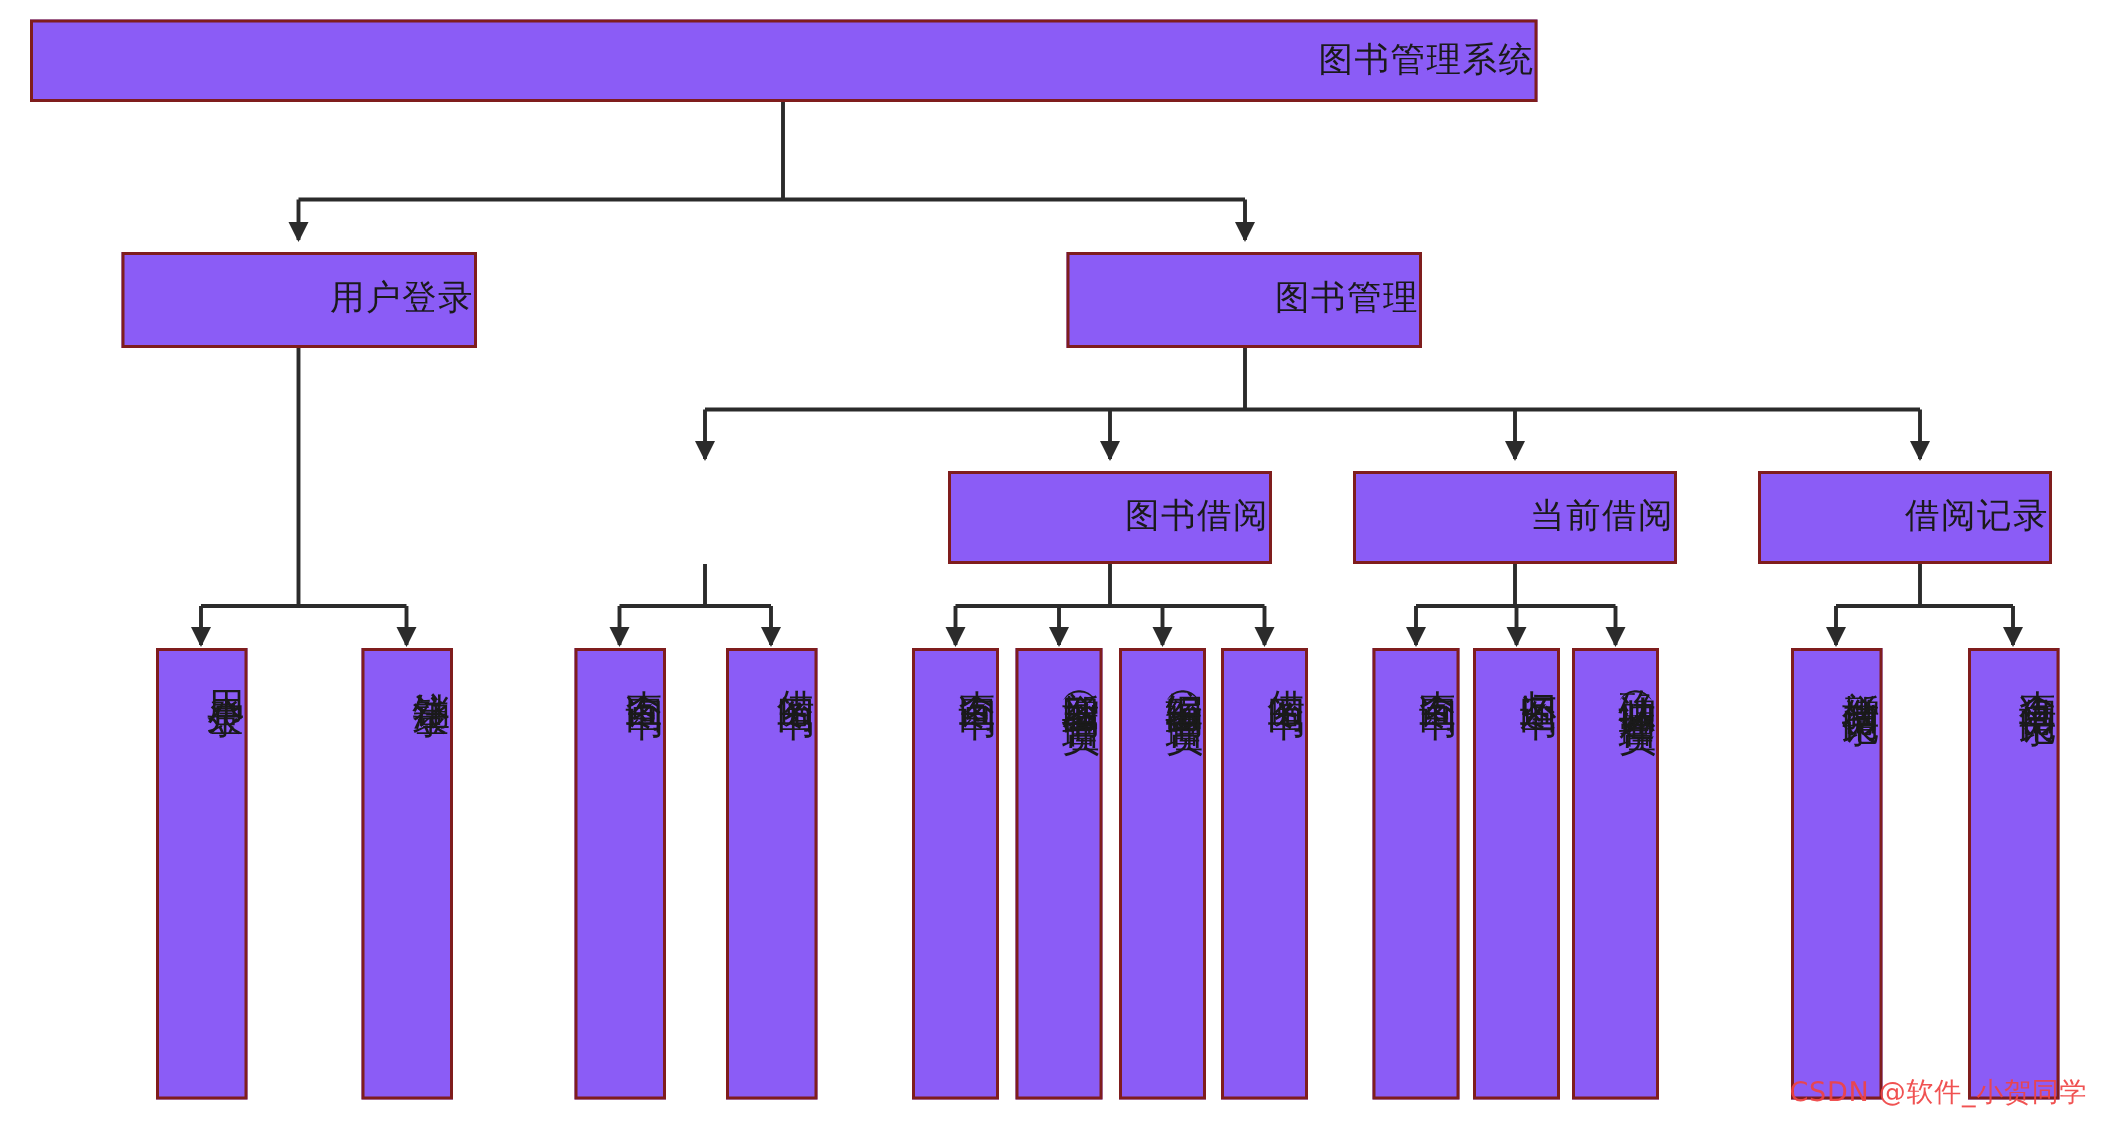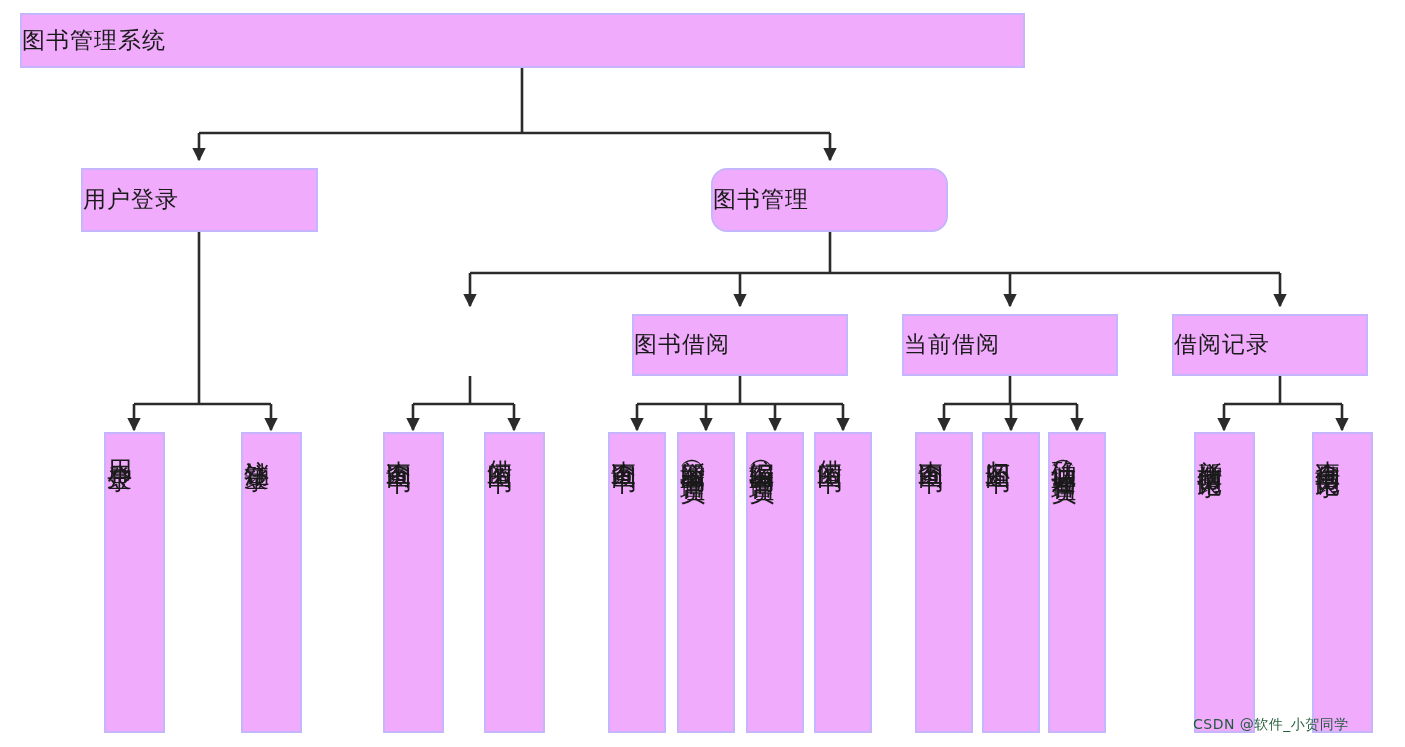--- a/index.html
+++ b/index.html
@@ -21,25 +21,25 @@
   #edges {
     position: absolute;
     left: 0;
     top: 0;
     width: 1405px;
     height: 747px;
   }
   .node {
     position: absolute;
     box-sizing: border-box;
-    background: #f0abfc;
-    border: 2px solid #c4b5fd;
+    background: #8b5cf6;
+    border: 2px solid #7f1d1d;
     display: flex;
     align-items: center;
-    justify-content: flex-start;
+    justify-content: flex-end;
     color: #1a1a1a;
     z-index: 3;
   }
   .node .lbl {
     display: block;
     text-align: center;
     line-height: 1.18;
     white-space: nowrap;
   }
   
@@ -58,22 +58,22 @@
   }
   .node.v .lbl {
     writing-mode: vertical-rl;
     text-orientation: upright;
     font-size: 25px;
     letter-spacing: 3px;
     line-height: 1.05;
   }
   .watermark {
     position: absolute;
-    color: #14532d;
-    font-size: 14px;
+    color: #ef4444;
+    font-size: 18px;
     letter-spacing: 0.5px;
     white-space: nowrap;
     z-index: 6;
     opacity: 0.92;
   }
 </style>
 </head>
 <body>
 
 <div id="canvas">
@@ -128,21 +128,21 @@
     </g>
   </svg>
 
   <div class="node root h" style="left:20px; top:13px; width:1005px; height:55px;">
     <span class="lbl">图书管理系统</span>
   </div>
 
   <div class="node h" style="left:81px; top:168px; width:237px; height:64px;">
     <span class="lbl">用户登录</span>
   </div>
-  <div class="node h" style="left:711px; top:168px; width:237px; height:64px;border-radius:16px;">
+  <div class="node h" style="left:711px; top:168px; width:237px; height:64px;">
     <span class="lbl">图书管理</span>
   </div>
 
   <div class="node h" style="left:632px; top:314px; width:216px; height:62px;">
     <span class="lbl">图书借阅</span>
   </div>
   <div class="node h" style="left:902px; top:314px; width:216px; height:62px;">
     <span class="lbl">当前借阅</span>
   </div>
   <div class="node h" style="left:1172px; top:314px; width:196px; height:62px;">

